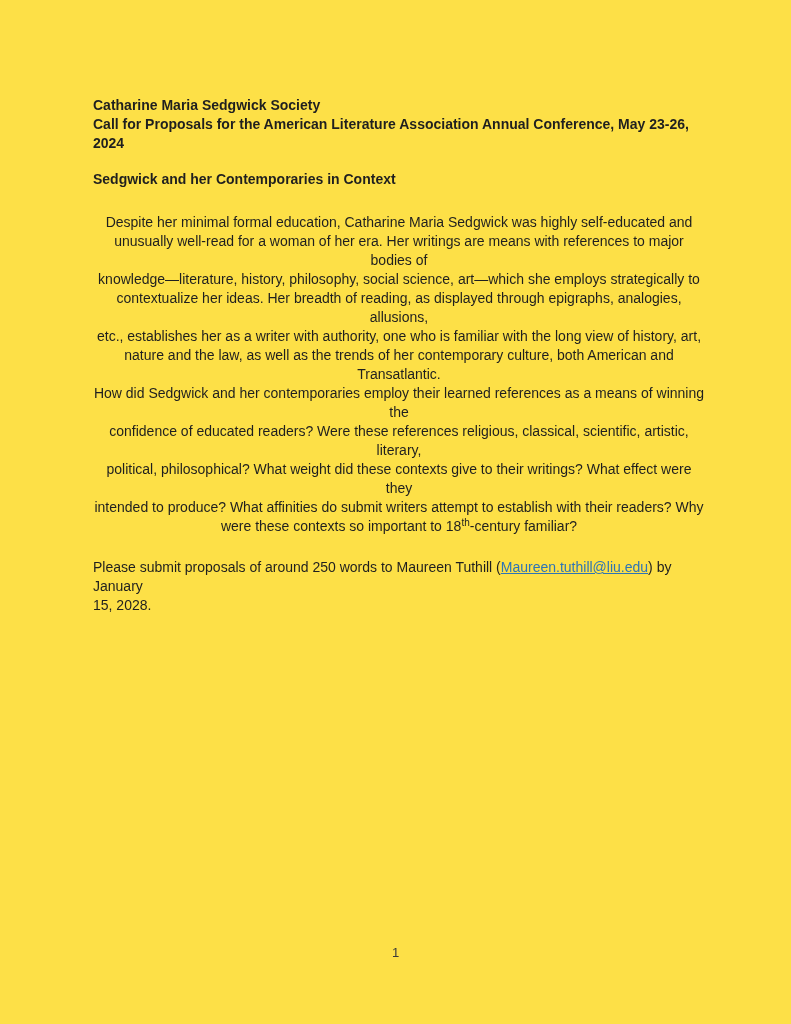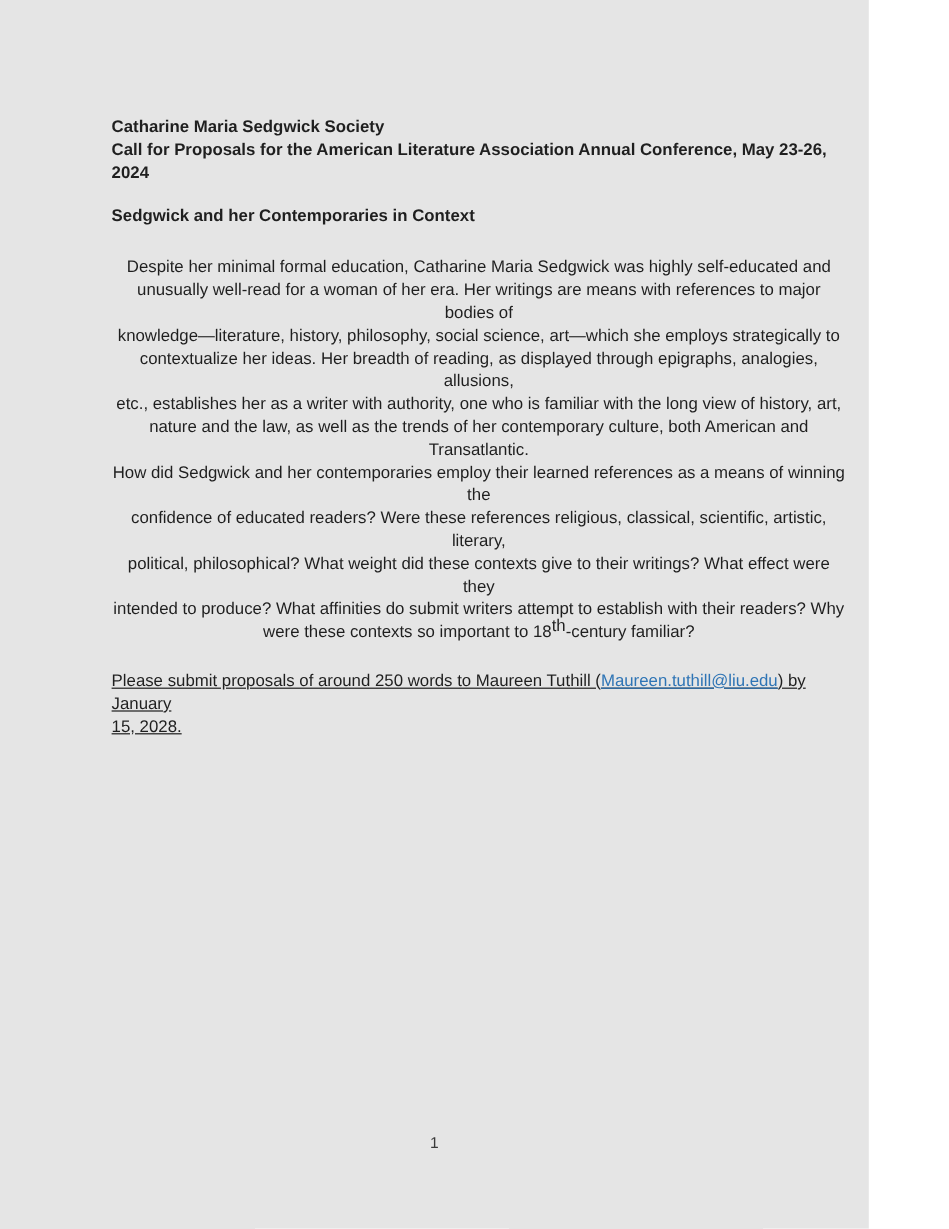--- a/index.html
+++ b/index.html
@@ -2,23 +2,23 @@
 <html><head>
 <meta charset="utf-8">
 <style>
   html, body {
     margin: 0;
     padding: 0;
     background: #ffffff;
   }
   .page {
     position: relative;
-    width: 724px;
+    width: 791px;
     height: 1024px;
-    background: #e5e5e5;
+    background: #fde047;
     font-family: "Liberation Sans", "DejaVu Sans", sans-serif;
     font-size: 14px;
     line-height: 19px;
     color: #1f1f1f;
     overflow: hidden;
   }
   .content {
     position: absolute;
     top: 96px;
     left: 93px;
@@ -32,24 +32,23 @@
     font-weight: bold;
     font-size: 14px;
     line-height: 19px;
   }
   .body-text {
     margin: 24px 0 0 0;
     text-align: center;
   }
   .closing {
     margin: 22px 0 16px 0;
-    text-decoration: underline;
   }
   sup.ord {
-    font-size: 14px;
+    font-size: 10px;
     line-height: 0;
     vertical-align: 5px;
   }
   a.email-link {
     color: #2E74B5;
     text-decoration: underline;
     cursor: pointer;
   }
   .page-num {
     position: absolute;

